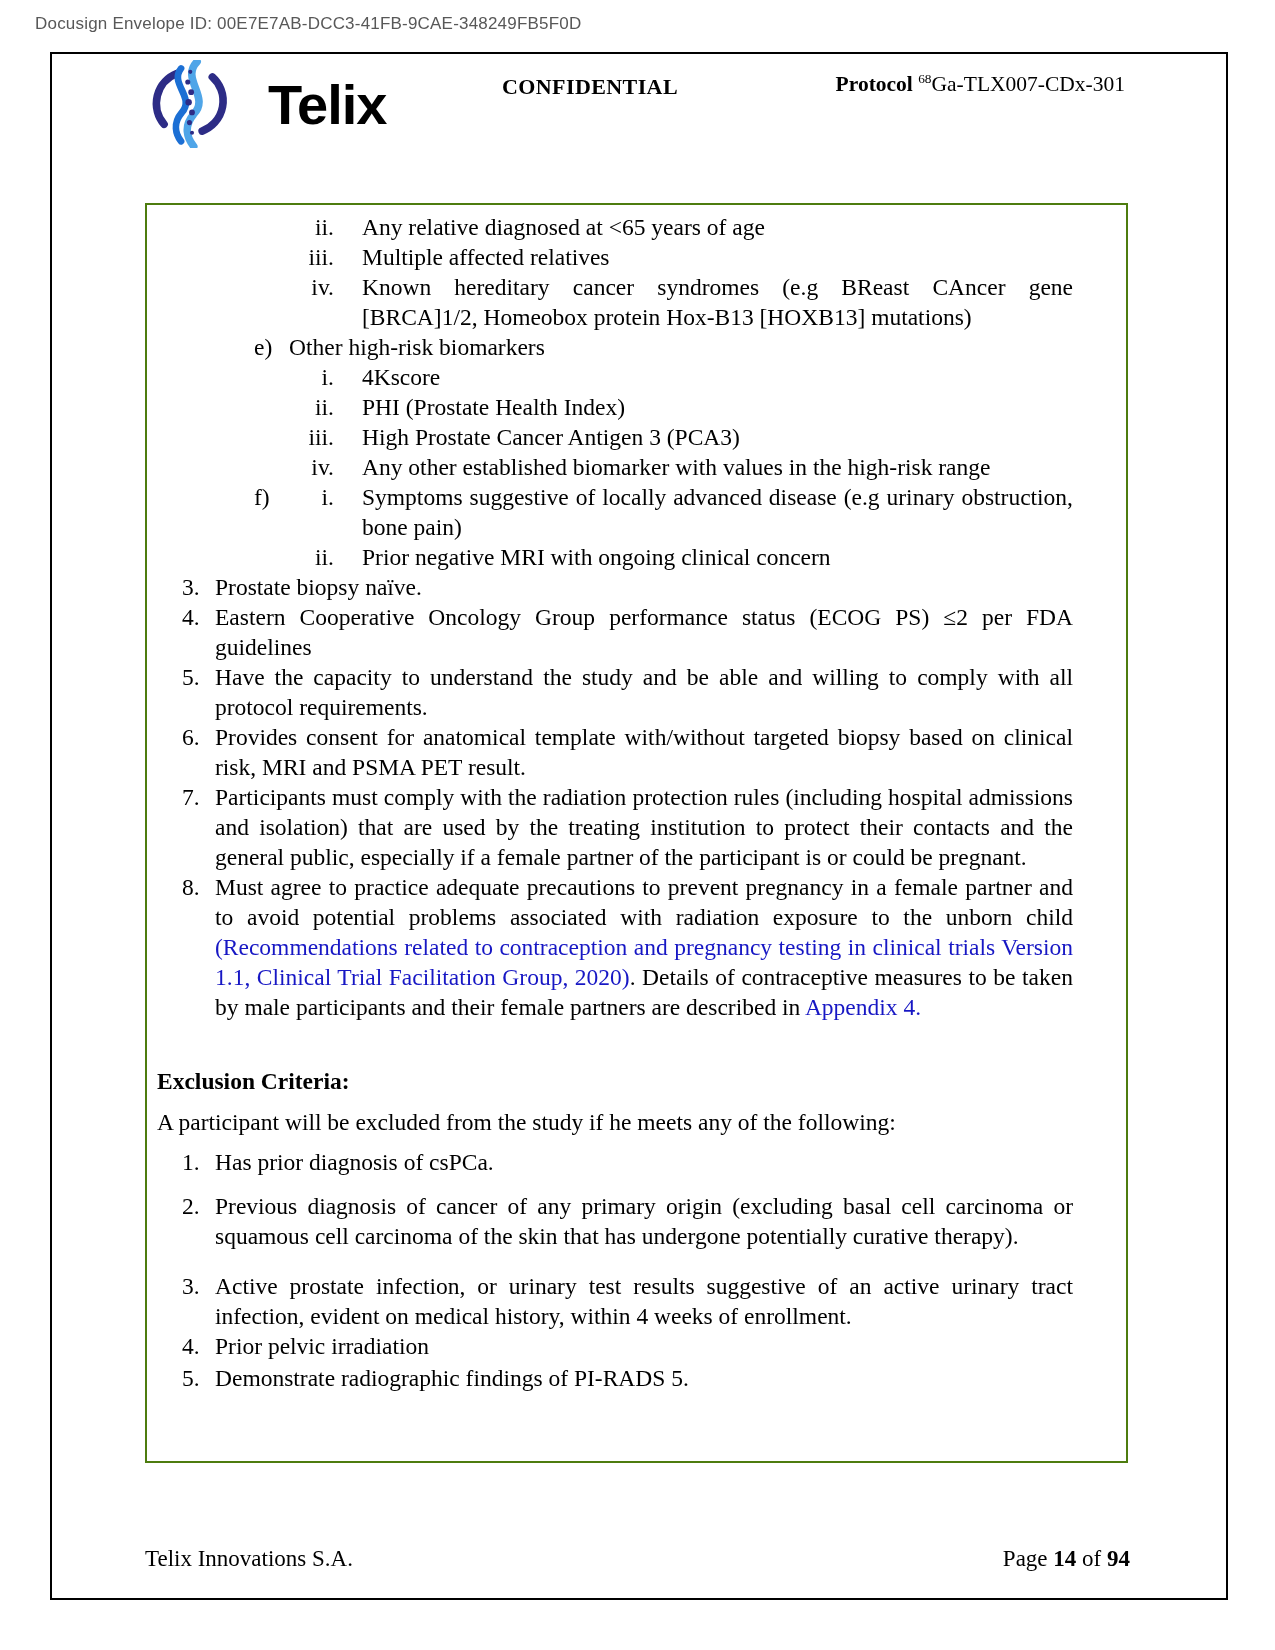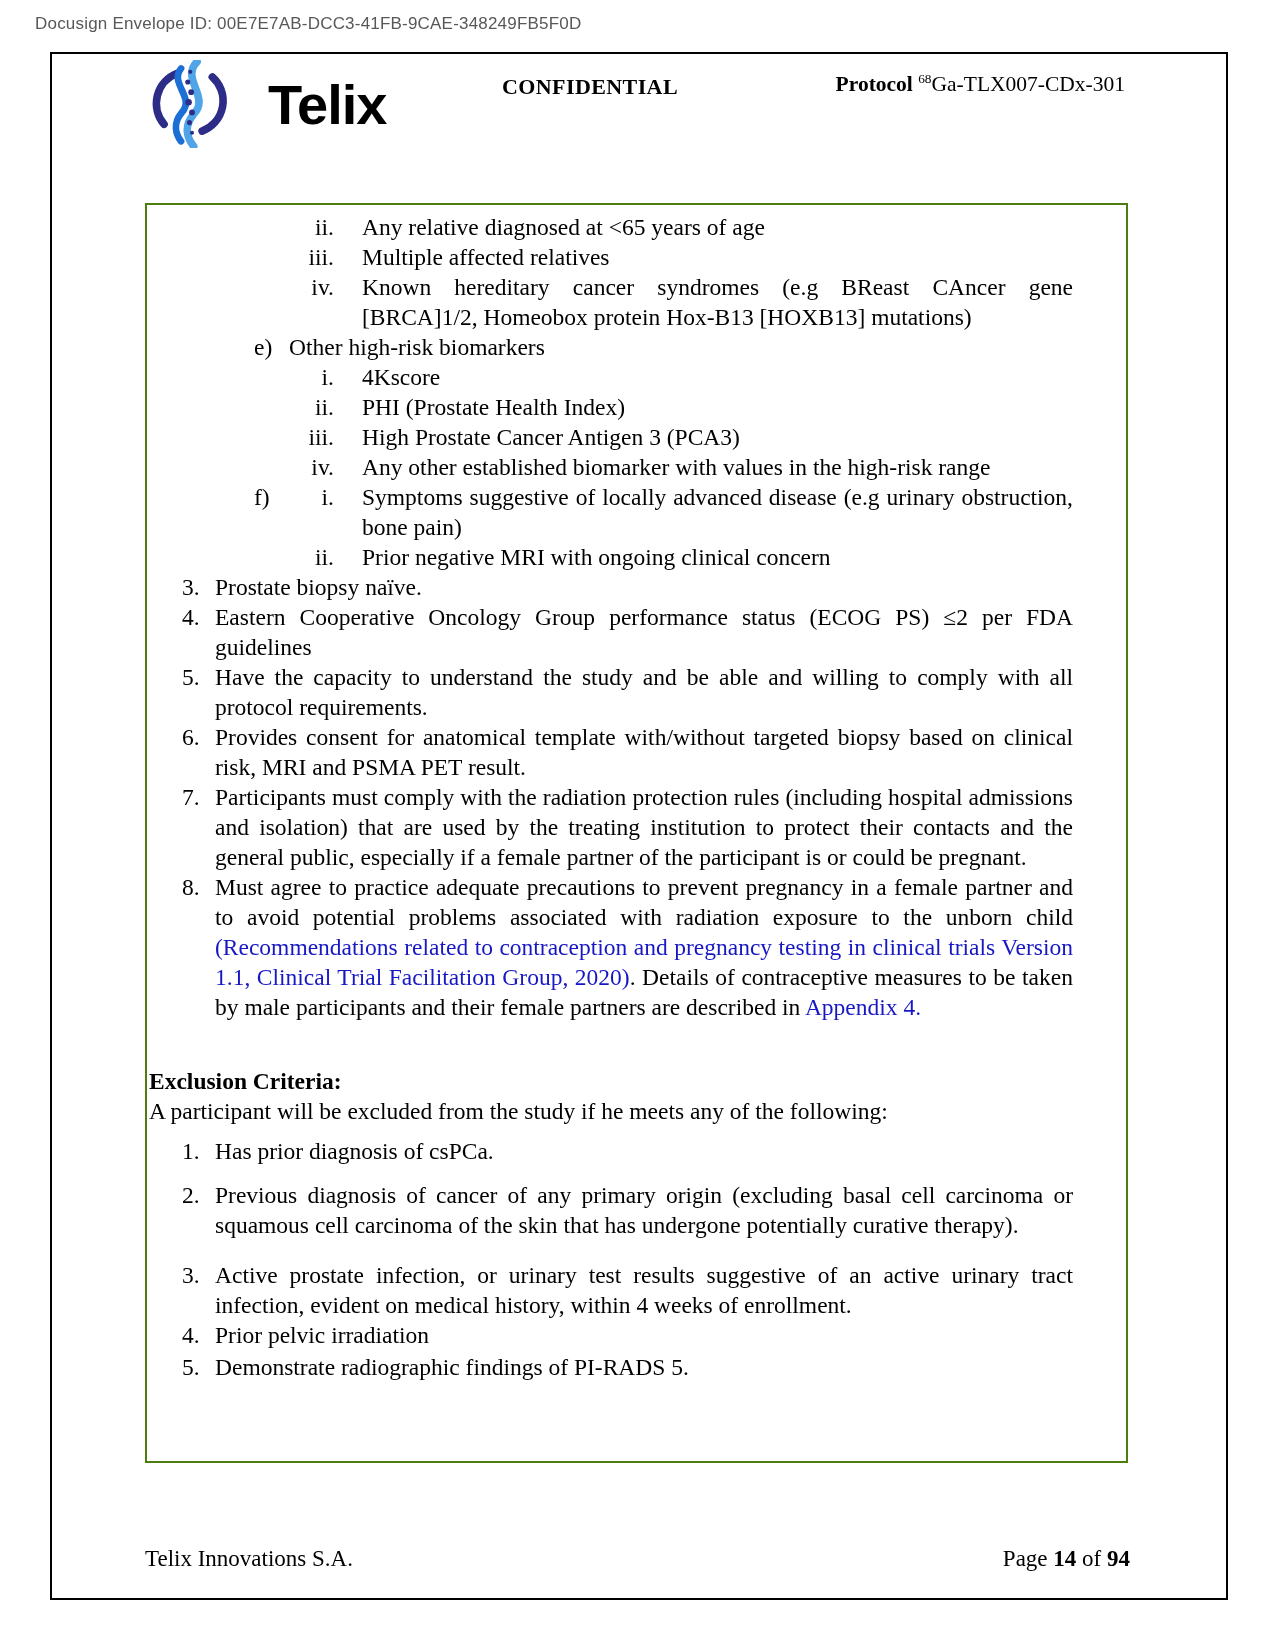--- a/index.html
+++ b/index.html
@@ -41,23 +41,23 @@
   .box-inner { width:926px; font-size:23.5px; line-height:30px; }
   .row { position:relative; }
   .row .tx { display:block; }
   .num { padding-left:68px; }
   .num > .mk { position:absolute; left:35px; }
   .let { padding-left:142px; }
   .let > .mk { position:absolute; left:107px; }
   .rom { padding-left:215px; }
   .rom > .mk { position:absolute; left:145px; width:42px; text-align:right; }
   .justify .tx { text-align:justify; }
-  .flush { padding-left:2px; }
+  .flush { padding-left:10px; }
   .h-excl { font-weight:bold; margin-top:44px; }
-  .intro { }
+  .intro { margin-top:11px; }
   .mt10 { margin-top:10px; } .mt14 { margin-top:14px; }
   .mt20 { margin-top:20px; } .mt2 { margin-top:2px; }
   a.doclink, .doclink { color:#1717c4; text-decoration:none; cursor:pointer; }
   
   .footer {
     position:absolute; left:145px; top:1546px; width:985px;
     display:flex; justify-content:space-between; font-size:23px;
   }
   .footer b { font-weight:bold; }
 </style>

